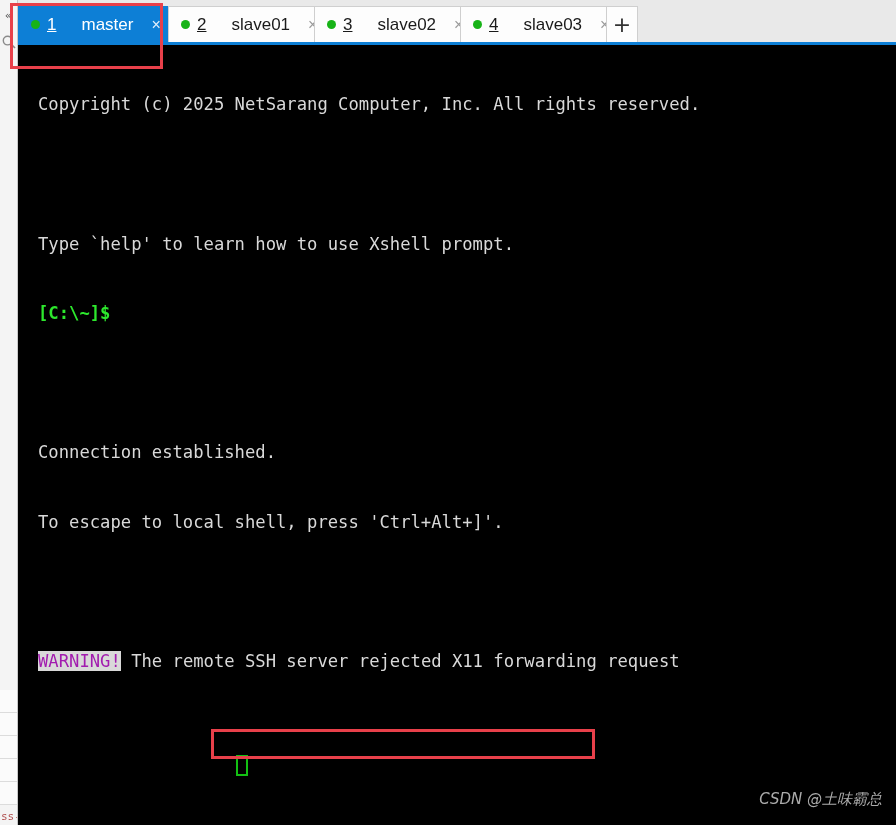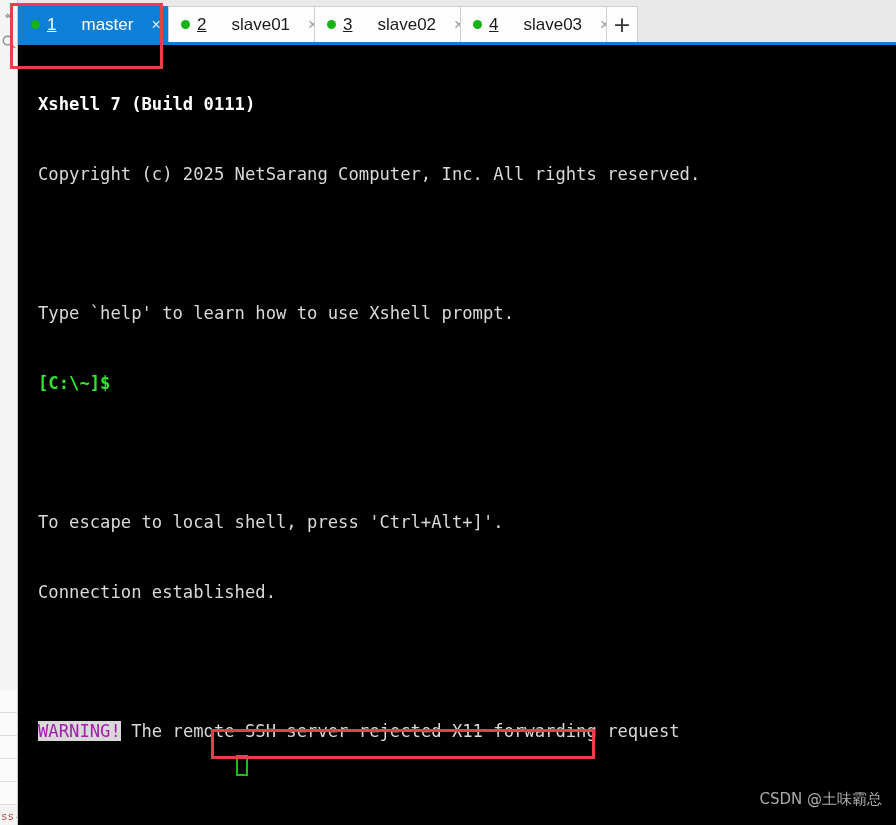--- a/index.html
+++ b/index.html
@@ -187,20 +187,21 @@
   
   #watermark {
     position: absolute;
     right: 14px; bottom: 16px;
     color: #c9c9c9;
     font-size: 15px;
     font-family: "DejaVu Sans", sans-serif;
     opacity: 0.85;
     z-index: 5;
     white-space: nowrap;
+    font-style: italic;
   }
 </style>
 </head>
 <body>
 
 <div id="left-rail">
   <div id="rail-collapse">«</div>
   <span id="rail-search">
     <svg width="16" height="16" viewBox="0 0 16 16" aria-hidden="true">
       <circle cx="6.6" cy="6.6" r="4.3" fill="none" stroke="#8a8a8a" stroke-width="1.4"></circle>
@@ -248,28 +249,27 @@
       <span class="x">×</span>
     </div>
 
     <div id="newtab">+</div>
   </div>
 </div>
 <div id="tab-underline"></div>
 
 <div id="terminal">
   <div id="screen">
-    <div class="ln"><span class="bold-w">Xshell 7 (Build 0111)</span></div>
     <div class="ln"><span>Copyright (c) 2025 NetSarang Computer, Inc. All rights reserved.</span></div>
     <div class="ln"><span></span></div>
     <div class="ln"><span>Type `help' to learn how to use Xshell prompt.</span></div>
     <div class="ln"><span class="green">[C:\~]$</span></div>
     <div class="ln"><span></span></div>
+    <div class="ln"><span>Connection established.</span></div>
     <div class="ln"><span>To escape to local shell, press 'Ctrl+Alt+]'.</span></div>
-    <div class="ln"><span>Connection established.</span></div>
     <div class="ln"><span></span></div>
     <div class="ln"><span class="inv">WARNING!</span><span> The remote SSH server rejected X11 forwarding request</span></div>
     
     
     
     
     
     
     
     

